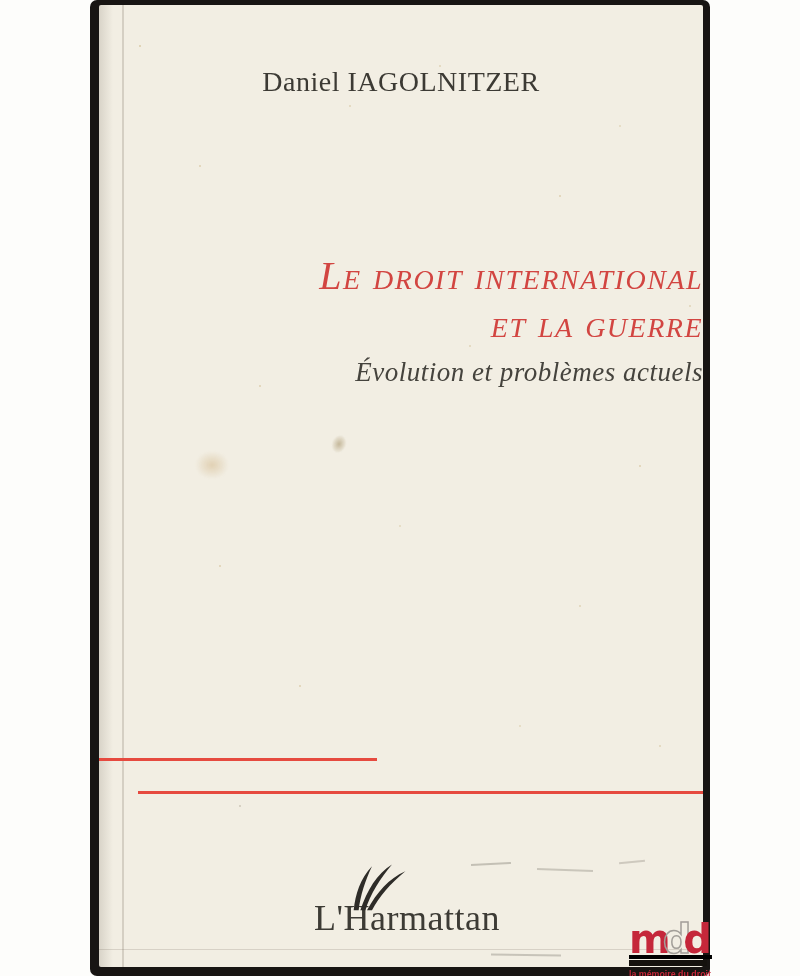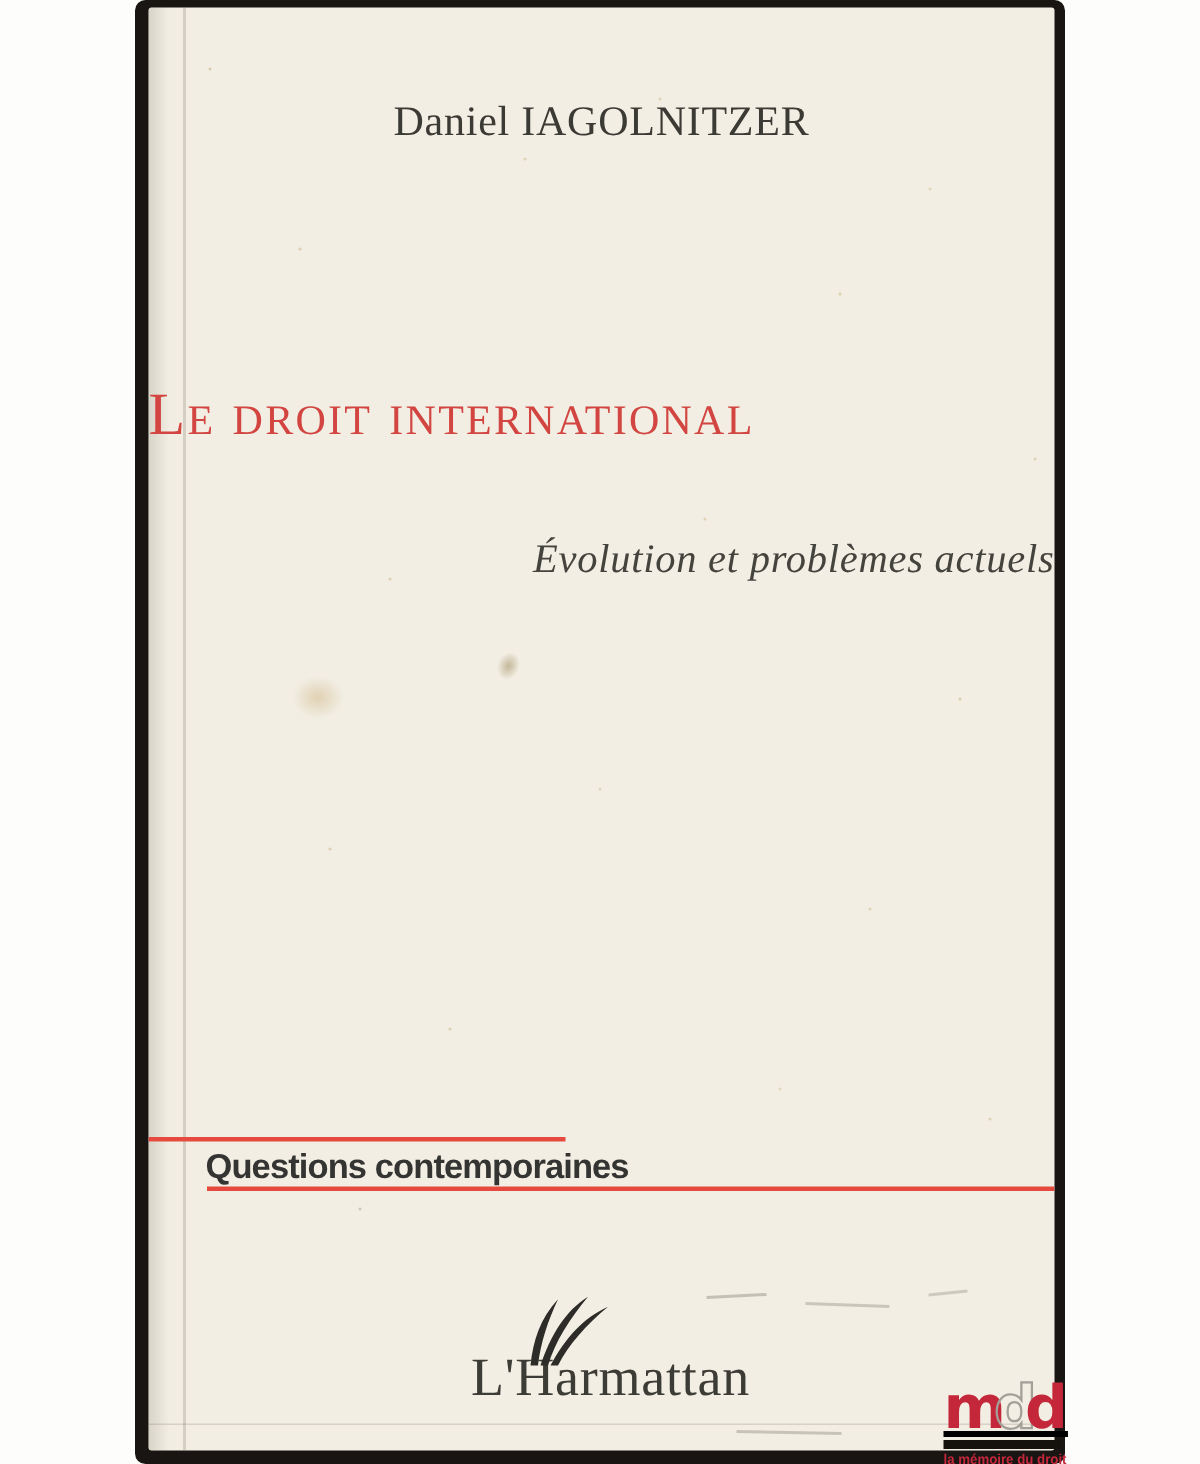--- a/index.html
+++ b/index.html
@@ -23,23 +23,23 @@
   }
   .crease{
     position:absolute;left:23px;top:0;bottom:0;width:2px;
     background:rgba(110,100,80,.22);
   }
   .author{
     position:absolute;top:61px;left:0;right:0;text-align:center;
     font-size:28px;color:#3c3a34;letter-spacing:.5px;
   }
   .title{
-    position:absolute;top:247px;left:0;right:0;text-align:left;
+    position:absolute;top:247px;left:0;right:0;text-align:right;
     font-variant:small-caps;font-size:40px;line-height:48px;
-    color:#d24541;letter-spacing:1.5px;
+    color:#d24541;letter-spacing:1.5px;font-style:italic;
   }
   .subtitle{
     position:absolute;top:352px;left:0;right:0;text-align:right;
     font-style:italic;font-size:27px;color:#45433d;letter-spacing:.5px;
   }
   .band-line-top{
     position:absolute;top:753px;left:0;width:278px;height:3px;background:#e64a3f;
   }
   .band-label{
     position:absolute;top:758px;left:38px;
@@ -116,26 +116,26 @@
       <div class="scuff1"></div>
       <div class="scuff2"></div>
       <div class="scuff3"></div>
       <div class="scuff4"></div>
       <div class="bottom-crease"></div>
 
       <div class="author">Daniel IAGOLNITZER</div>
 
       <div class="title">
         <div>Le droit international</div>
+        <div>et la guerre</div>
       </div>
 
       <div class="subtitle">Évolution et problèmes actuels</div>
 
       <div class="band-line-top"></div>
-      <div class="band-label">Questions contemporaines</div>
       <div class="band-line-bottom"></div>
 
       <div class="publisher">
         <span class="pub-inner">
           <svg class="feather" viewBox="0 0 70 60" xmlns="http://www.w3.org/2000/svg">
             <path d="M7,58 C9,38 15,20 29,5 C21,22 15,40 13,58 Z" fill="#2e2c28"></path>
             <path d="M15,58 C23,34 35,14 53,3 C39,20 27,38 21,58 Z" fill="#2e2c28"></path>
             <path d="M23,58 C35,36 49,20 69,11 C51,26 37,42 29,58 Z" fill="#2e2c28"></path>
           </svg>
           <span class="pub-name">L'Harmattan</span>

